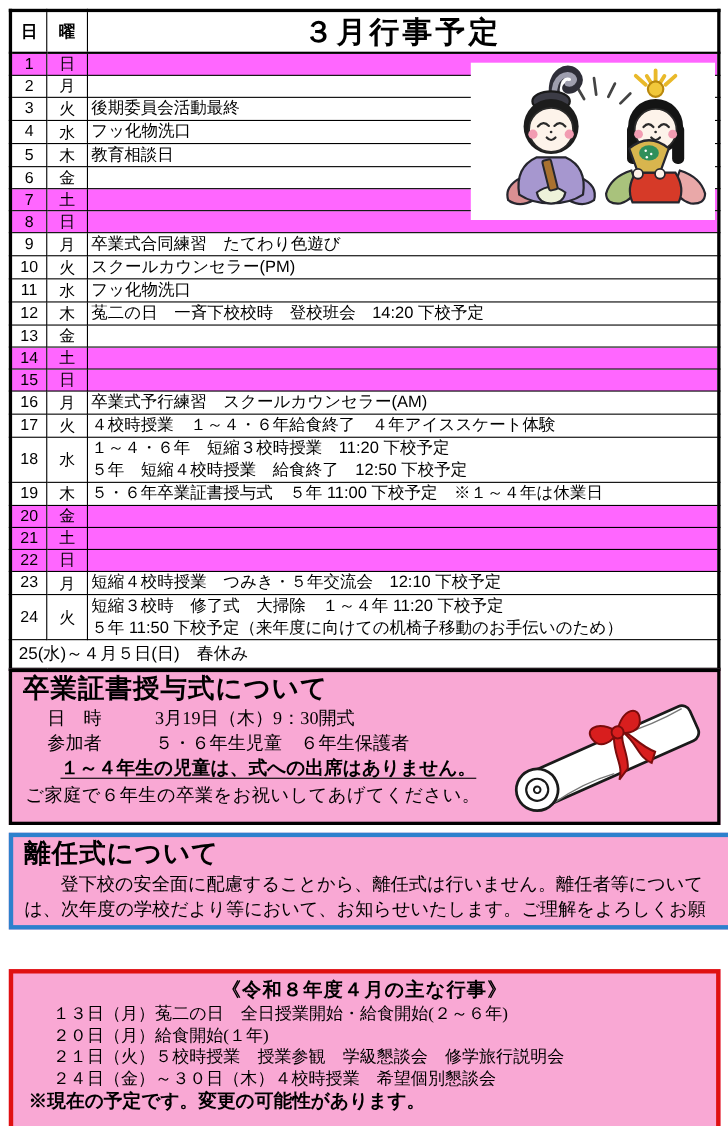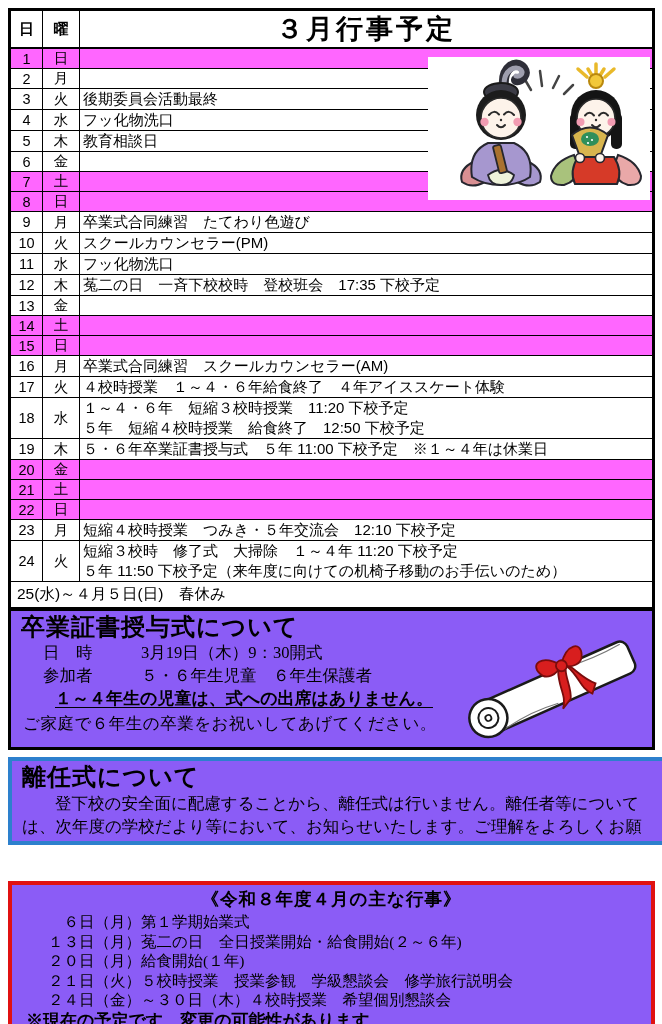--- a/index.html
+++ b/index.html
@@ -23,21 +23,21 @@
   tr.r1{height:20px} tr.r2{height:41px} tr.rf{height:27px}
   td.day,td.wd{text-align:center;font-size:14.5px;padding:0;font-weight:500;}
   td.ev{font-size:15px;margin-top:20px;}
   td.ev div{line-height:20px;white-space:nowrap;}
   tr.hl td{background:var(--hl);}
   tr.rf td{font-size:15.5px;padding-left:6px;font-weight:500;}
   
   .hina{position:absolute;left:428px;top:57px;width:222px;height:143px;background:#fff;}
   .hina svg{display:block;width:100%;height:100%;}
   
-  .box{position:absolute;box-sizing:border-box;background:#8b5cf6;}
+  .box{position:absolute;box-sizing:border-box;background:#f9a8d4;}
   .grad{left:8px;top:608px;width:647px;height:142px;border:3px solid var(--ink);overflow:hidden;}
   .h1g{font-weight:900;font-size:24px;line-height:28px;margin:2px 0 0 10px;letter-spacing:1px;}
   .ginfo{margin-top:1px;}
   .girow{margin-left:32px;font-family:"Liberation Serif",serif;font-size:16.5px;line-height:22.5px;white-space:nowrap;}
   .girow .gl{display:inline-block;width:98px;}
   .gbold{font-weight:bold;font-size:17px;line-height:22px;text-decoration:underline;text-underline-offset:3px;margin:1px 0 0 44px;white-space:nowrap;}
   .glast{font-size:16.5px;line-height:22px;margin:2px 0 0 12px;letter-spacing:0.5px;white-space:nowrap;}
   .scroll-wrap{position:absolute;right:2px;top:22px;width:198px;height:112px;}
   .scroll-wrap svg{display:block;width:100%;height:100%;}
   .fare{left:8px;top:757px;width:658px;height:88px;border:4px solid var(--fare);overflow:hidden;}
@@ -131,21 +131,21 @@
           <td class="day">11</td>
           <td class="wd">水</td>
           <td class="ev">
             <div>フッ化物洗口</div>
           </td>
         </tr>
         <tr class="r1">
           <td class="day">12</td>
           <td class="wd">木</td>
           <td class="ev">
-            <div>菟二の日　一斉下校校時　登校班会　17:35 下校予定</div>
+            <div>菟二の日　一斉下校校時　登校班会　14:20 下校予定</div>
           </td>
         </tr>
         <tr class="r1">
           <td class="day">13</td>
           <td class="wd">金</td>
           <td class="ev"></td>
         </tr>
         <tr class="r1 hl">
           <td class="day">14</td>
           <td class="wd">土</td>
@@ -153,21 +153,21 @@
         </tr>
         <tr class="r1 hl">
           <td class="day">15</td>
           <td class="wd">日</td>
           <td class="ev"></td>
         </tr>
         <tr class="r1">
           <td class="day">16</td>
           <td class="wd">月</td>
           <td class="ev">
-            <div>卒業式合同練習　スクールカウンセラー(AM)</div>
+            <div>卒業式予行練習　スクールカウンセラー(AM)</div>
           </td>
         </tr>
         <tr class="r1">
           <td class="day">17</td>
           <td class="wd">火</td>
           <td class="ev">
             <div>４校時授業　１～４・６年給食終了　４年アイススケート体験</div>
           </td>
         </tr>
         <tr class="r2">
@@ -296,21 +296,20 @@
   </div>
 
   <div class="box fare">
     <div class="h1g">離任式について</div>
     <div class="fbody">登下校の安全面に配慮することから、離任式は行いません。離任者等については、次年度の学校だより等において、お知らせいたします。ご理解をよろしくお願いします。</div>
   </div>
 
   <div class="box apr">
     <div class="apr-title">《令和８年度４月の主な行事》</div>
     <div class="apr-list">
-        <div class="apr-item">　６日（月）第１学期始業式</div>
         <div class="apr-item">１３日（月）菟二の日　全日授業開始・給食開始(２～６年)</div>
         <div class="apr-item">２０日（月）給食開始(１年)</div>
         <div class="apr-item">２１日（火）５校時授業　授業参観　学級懇談会　修学旅行説明会</div>
         <div class="apr-item">２４日（金）～３０日（木）４校時授業　希望個別懇談会</div>
       </div>
     <div class="apr-note">※現在の予定です。変更の可能性があります。</div>
   </div>
 
 </div>
 

